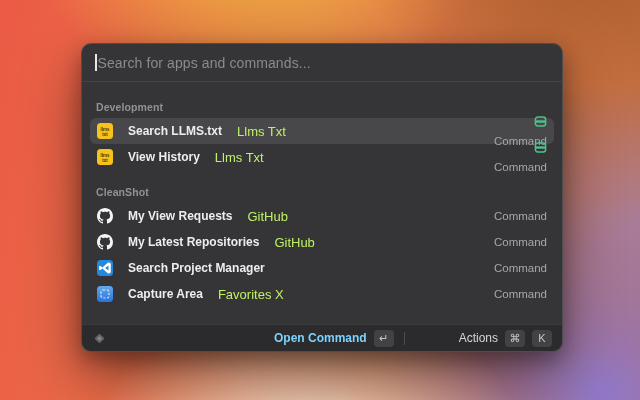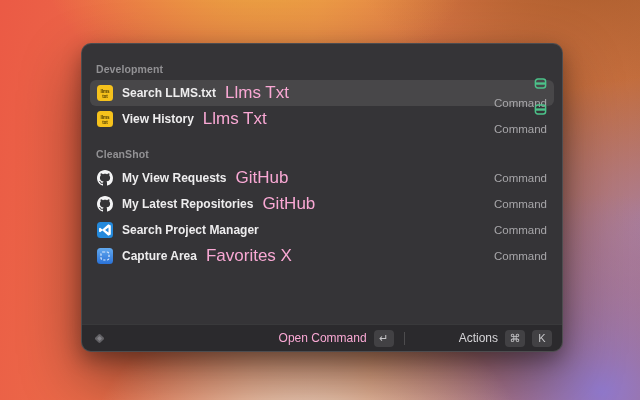--- a/index.html
+++ b/index.html
@@ -31,57 +31,61 @@
   }
   .caret { width: 1.5px; height: 17px; background: #e9e9ea; margin-right: 1px; }
   .search-placeholder { font-size: 14px; color: #8b8a8e; letter-spacing: 0.1px; }
 
   .list { flex: 1 1 auto; padding: 3px 8px 0; overflow: hidden; }
   .section-label {
     font-size: 10.5px; font-weight: 600; color: #929194;
     margin: 16px 6px 5px; letter-spacing: 0.1px;
   }
   .row {
-    height: 26px; display: flex; align-items: center; gap: 9px;
+    height: 26px; display: flex; align-items: center; gap: 15px;
     padding: 0 7px; border-radius: 6px; cursor: default;
   }
   .row.selected { background: rgba(255,255,255,0.095); }
   .row .app-icon { width: 16px; height: 16px; flex: 0 0 16px; display: flex; position: relative; }
   .row .app-icon svg { width: 16px; height: 16px; }
   .running-dot {
     position: absolute; left: 6.5px; bottom: -4.5px; width: 3px; height: 3px;
     border-radius: 50%; background: #98979a;
   }
   .row .title { font-size: 12px; font-weight: 700; color: #eeedee; white-space: nowrap; }
-  .row .subtitle { font-size: 17px; color: #f9a8d4; white-space: nowrap; }
+  .row .subtitle { font-size: 13px; color: #bef264; white-space: nowrap; }
   .row .right { margin-left: auto; display: flex; align-items: flex-end; gap: 7px; flex-direction: column; }
   .type-icon { width: 13px; height: 13px; display: flex; }
   .type-icon svg { width: 13px; height: 13px; }
   .row .type-label { font-size: 11.5px; color: #a7a6a9; }
 
   .footer {
     flex: 0 0 27px; height: 27px; background: rgba(0,0,0,0.18);
     border-top: 1px solid rgba(255,255,255,0.07);
     display: flex; align-items: center; padding: 0 10px;
   }
   .footer .brand-icon { width: 15px; height: 15px; display: flex; }
   .footer .right { margin-left: auto; display: flex; align-items: center; gap: 7px; }
-  .footer .action-label { font-size: 12px; font-weight: 400; color: #f9a8d4; }
+  .footer .action-label { font-size: 12px; font-weight: 700; color: #7dd3fc; }
   .key-badge {
     min-width: 20px; height: 17px; padding: 0 4px; border-radius: 4px;
     background: rgba(255,255,255,0.11); color: #c6c5c8; font-size: 11px;
     display: flex; align-items: center; justify-content: center;
   }
   .vsep { width: 1px; height: 13px; background: rgba(255,255,255,0.16); margin: 0 3px; }
 </style>
 </head>
 <body>
 
 <div class="launcher">
 
+  <div class="searchbar">
+    <span class="caret"></span>
+    <span class="search-placeholder">Search for apps and commands...</span>
+  </div>
 
   <div class="list">
 
     <div class="section-label">Development</div>
 
     <div class="row selected">
       <span class="app-icon">
         <svg viewBox="0 0 16 16">
             <rect width="16" height="16" rx="3.5" fill="#f6c21c"></rect>
             <text x="8" y="7.6" font-size="4.6" text-anchor="middle" fill="#4a3800" font-weight="bold" font-family="Liberation Sans, sans-serif">llms</text>

